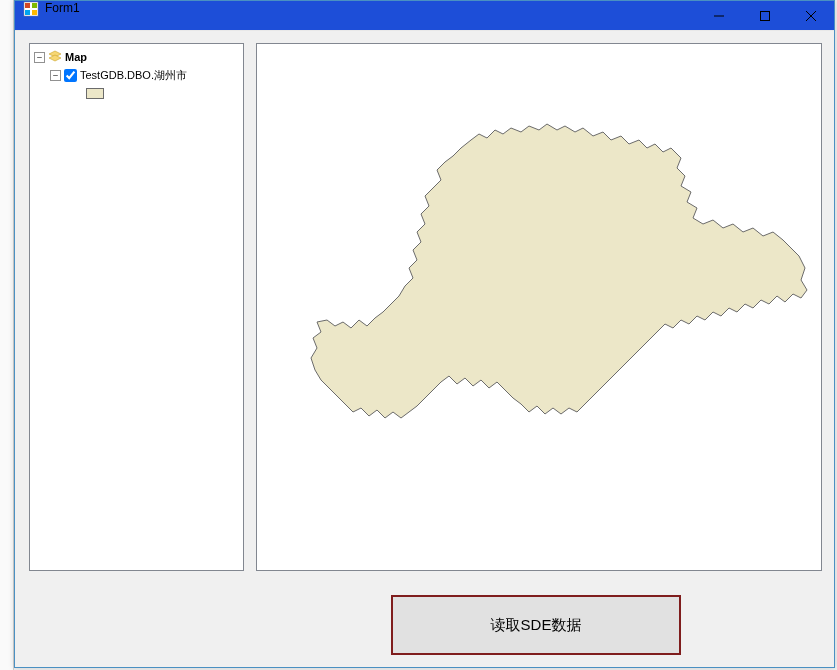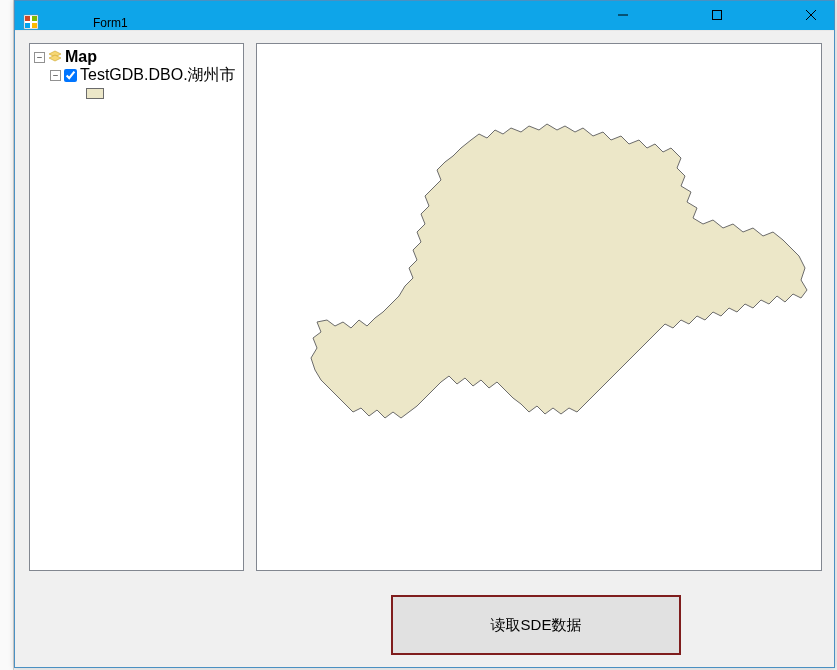--- a/index.html
+++ b/index.html
@@ -31,25 +31,24 @@
       left: 14px;
       top: 0;
       width: 821px;
       height: 668px;
       background: #f0f0f0;
       border: 1px solid #4a90c2;
       box-shadow: 0 0 6px rgba(0,0,0,0.15);
     }
     .titlebar {
       height: 30px;
-      background: #0ea5e9;
-      display: flex;
-      align-items: flex-end;
+      background: #1d4ed8;
+      display: flex;
+      align-items: flex-start;
       border-bottom: 1px solid #e8e8e8;
-      gap: 48px;
     }
     .title-icon {
       width: 16px; height: 16px;
       margin: 0 6px 0 8px;
     }
     .title-text {
       flex: 0 0 auto;
       font-size: 12px;
       color: #000;
     }
@@ -96,21 +95,21 @@
       align-items: center; justify-content: center;
       font-size: 9px; line-height: 1;
       color: #444;
       cursor: pointer;
       font-family: monospace;
     }
     .layers-icon {
       width: 14px; height: 14px;
       display: flex; align-items: center; justify-content: center;
     }
-    .tree-label { font-size: 16px; color: #000; }
+    .tree-label { font-size: 11px; color: #000; }
     .tree-label.bold { font-weight: bold; }
     .chk {
       width: 13px; height: 13px;
       cursor: pointer;
     }
     .legend-swatch {
       width: 18px; height: 11px;
       border: 1px solid #6b6b6b;
     }
     .map-panel {

